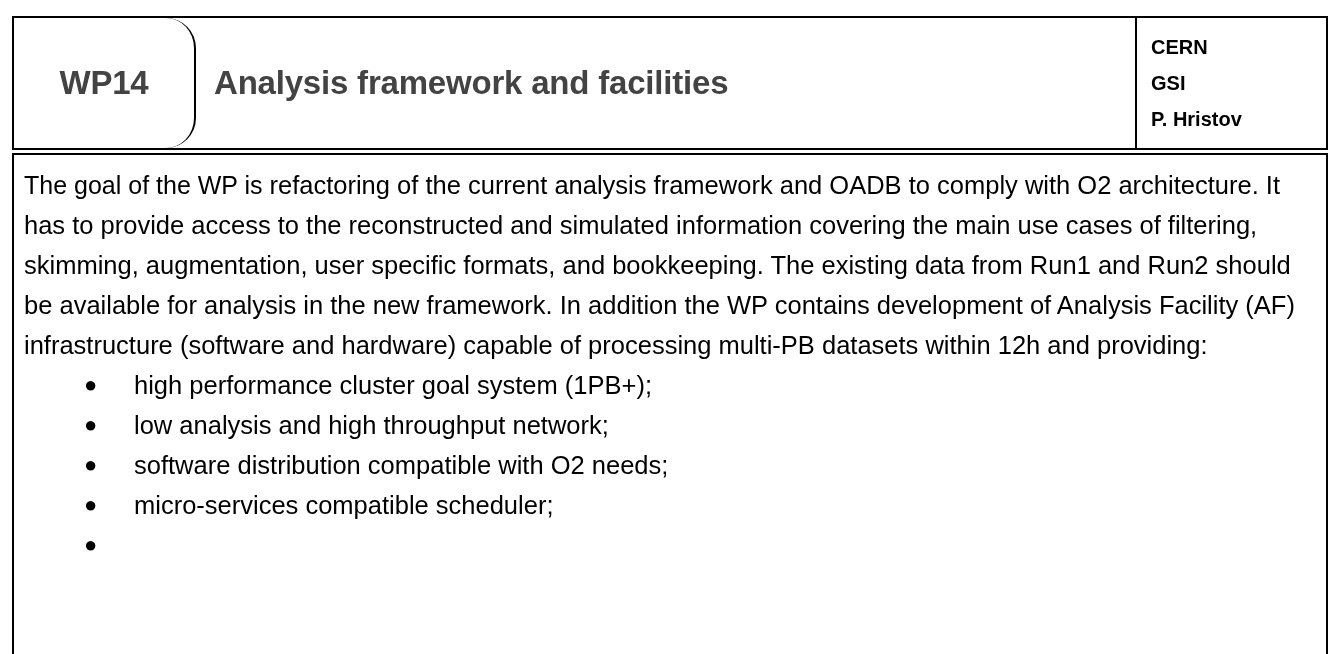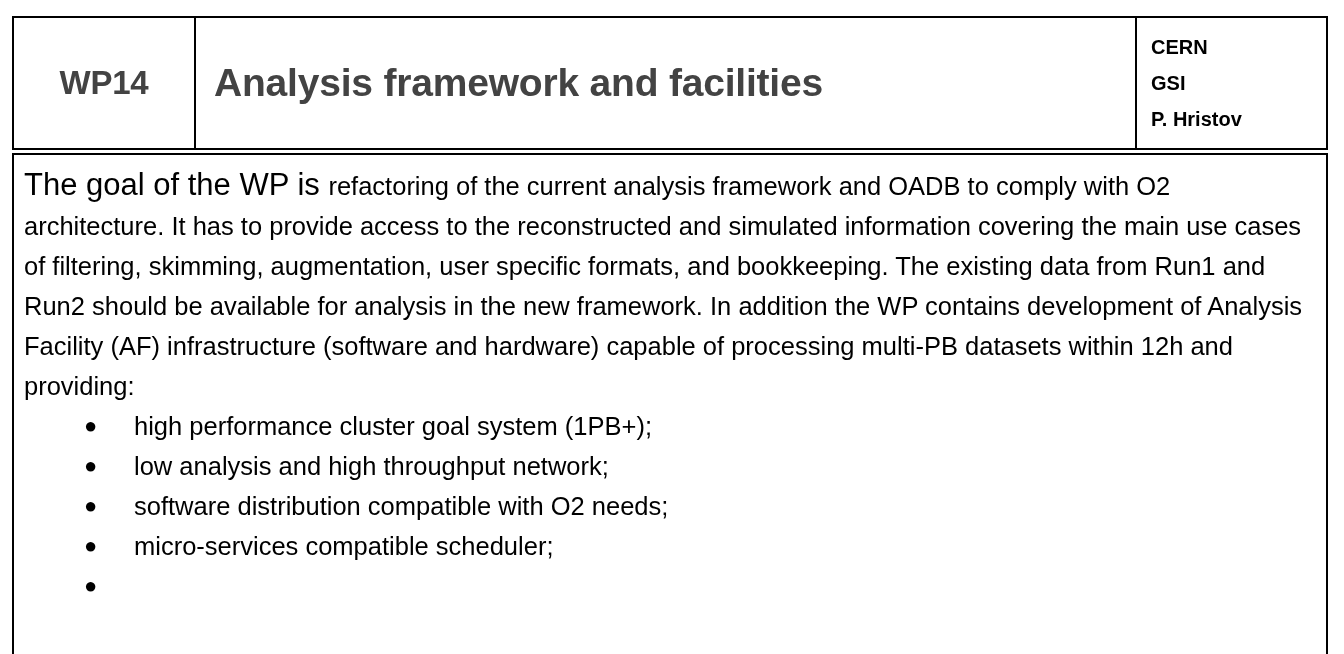--- a/index.html
+++ b/index.html
@@ -32,39 +32,40 @@
   }
 
   .cell-wp-code {
     width: 182px;
     flex: 0 0 182px;
     border-right: 2px solid #000000;
     display: flex;
     align-items: center;
     justify-content: center;
     box-sizing: border-box;
+    border-radius: 30px;
   }
   .wp-code-text {
     font-size: 33px;
     font-weight: bold;
     color: #434343;
     letter-spacing: -0.2px;
   }
 
   .cell-wp-title {
     flex: 1 1 auto;
     border-right: 2px solid #000000;
     display: flex;
     align-items: center;
     box-sizing: border-box;
     padding-left: 18px;
     overflow: hidden;
   }
   .wp-title-text {
-    font-size: 39px;
+    font-size: 33px;
     font-weight: bold;
     color: #434343;
     letter-spacing: -0.2px;
     white-space: nowrap;
   }
 
   .cell-wp-org {
     width: 189px;
     flex: 0 0 189px;
     display: flex;
@@ -93,21 +94,21 @@
   }
 
   .description {
     font-size: 25.5px;
     line-height: 40px;
     color: #000000;
     margin: 0;
     text-align: left;
   }
   .lead-phrase {
-    font-size: 31px;
+    font-size: 25px;
   }
 
   .bullet-list {
     list-style: none;
     margin: 0;
     padding: 0;
   }
   .bullet-item {
     position: relative;
     font-size: 25.5px;

